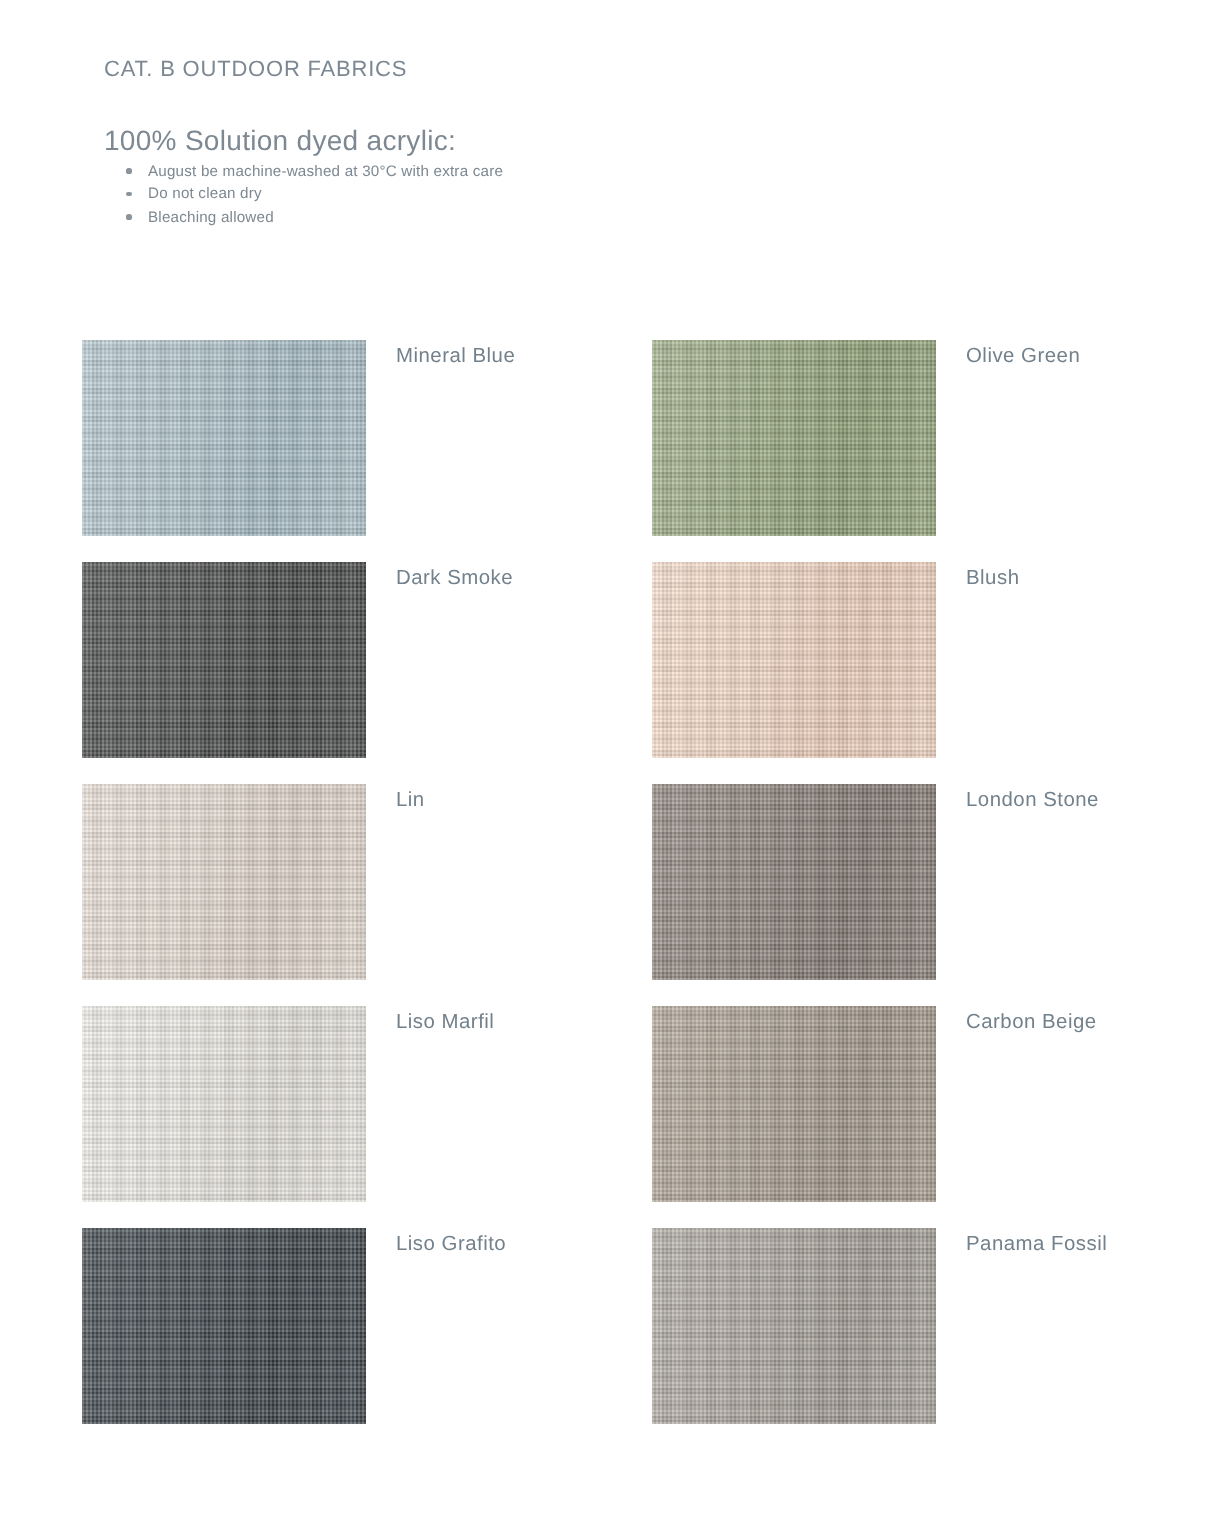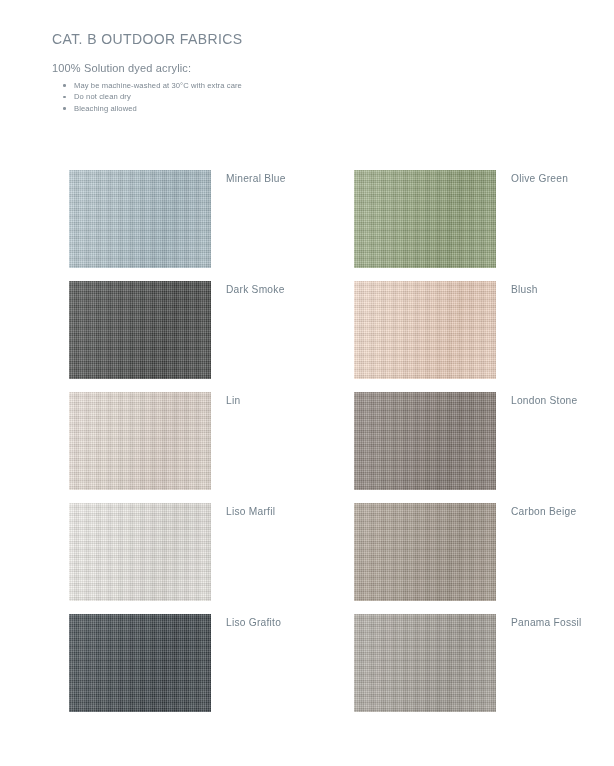--- a/index.html
+++ b/index.html
@@ -22,33 +22,33 @@
     width: 614px;
     height: 766px;
     background: #ffffff;
   }
 
   
   .page-title {
     position: absolute;
     left: 52px;
     top: 22px;
-    font-size: 14px;
+    font-size: 11px;
     letter-spacing: 0.4px;
     font-weight: 400;
     color: #7b8792;
     white-space: nowrap;
   }
 
   
   .composition {
     position: absolute;
     left: 52px;
     top: 62px;
-    font-size: 11px;
+    font-size: 14px;
     letter-spacing: 0.15px;
     color: #7d8892;
   }
 
   .care-list {
     position: absolute;
     left: 52px;
     top: 80px;
     margin: 0;
     padding: 0;
@@ -72,21 +72,20 @@
     border-radius: 50%;
     background: #8a949d;
   }
 
   
   .swatch-grid {
     position: absolute;
     left: 0;
     top: 170px;
     width: 496px;
-    padding-left: 28px;
   }
   .swatch-row {
     position: relative;
     height: 111px;
   }
   .swatch-cell {
     position: absolute;
     top: 0;
     width: 233px;
     height: 98px;
@@ -151,21 +150,21 @@
 </head>
 <body>
 
 <div class="page">
 
   <h1 class="page-title">CAT. B OUTDOOR FABRICS</h1>
 
   <div class="composition">100% Solution dyed acrylic:</div>
 
   <ul class="care-list">
-      <li class="care-item"><span class="bullet"></span><span>May be machine-washed at 30°C with extra care</span></li>
+      <li class="care-item"><span class="bullet"></span><span>August be machine-washed at 30°C with extra care</span></li>
       <li class="care-item"><span class="bullet"></span><span>Do not clean dry</span></li>
       <li class="care-item"><span class="bullet"></span><span>Bleaching allowed</span></li>
     </ul>
 
   <div class="swatch-grid">
       <div class="swatch-row">
         <div class="swatch-cell col-left">
           <div class="swatch-chip" style="background-color: rgb(174, 193, 201); background-image: linear-gradient(103deg, rgb(188, 205, 212) 0%, rgb(174, 193, 201) 38%, rgb(159, 180, 189) 68%, rgb(174, 193, 201) 100%);"></div>
           <div class="swatch-label">Mineral Blue</div>
         </div>

